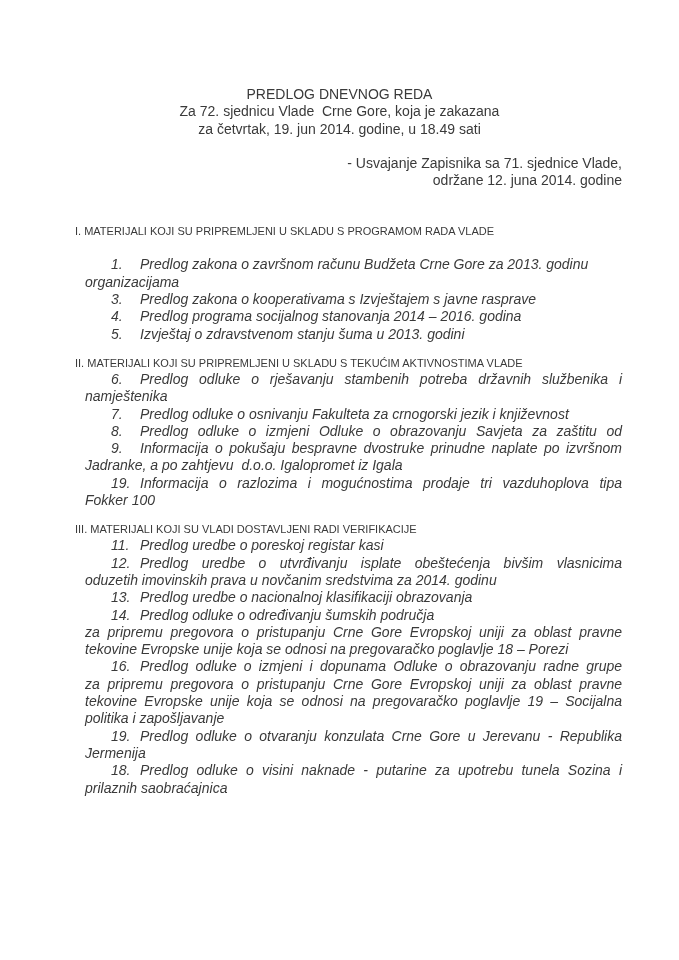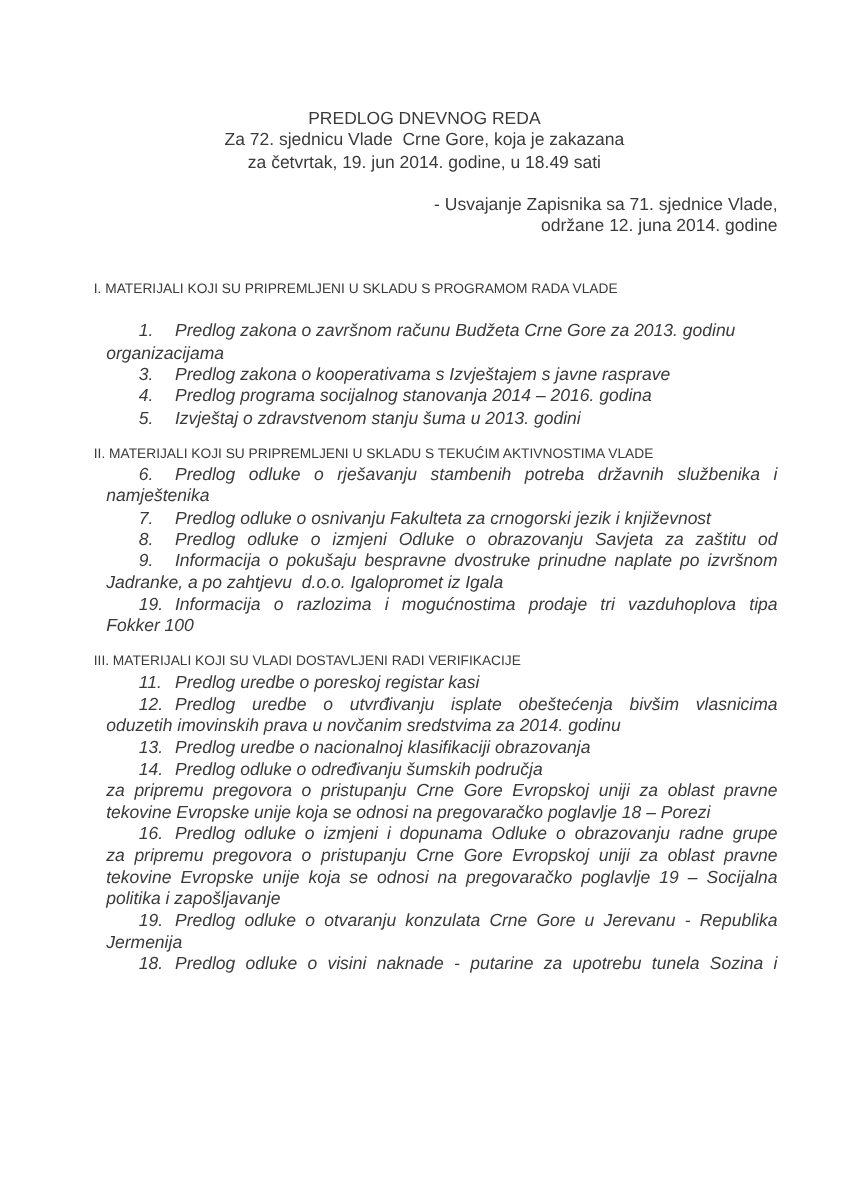--- a/index.html
+++ b/index.html
@@ -140,16 +140,17 @@
           <div class="line">za pripremu pregovora o pristupanju Crne Gore Evropskoj uniji za oblast pravne</div>
           <div class="line">tekovine Evropske unije koja se odnosi na pregovaračko poglavlje 19 – Socijalna</div>
           <div class="line last">politika i zapošljavanje</div>
         </div>
         <div class="item">
           <div class="line first"><span class="num">19.</span>Predlog odluke o otvaranju konzulata Crne Gore u Jerevanu - Republika</div>
           <div class="line last">Jermenija</div>
         </div>
         <div class="item">
           <div class="line first"><span class="num">18.</span>Predlog odluke o visini naknade - putarine za upotrebu tunela Sozina i</div>
+          <div class="line last">prilaznih saobraćajnica</div>
         </div>
       </section>
     </main>
 </div>
 
 </body></html>

